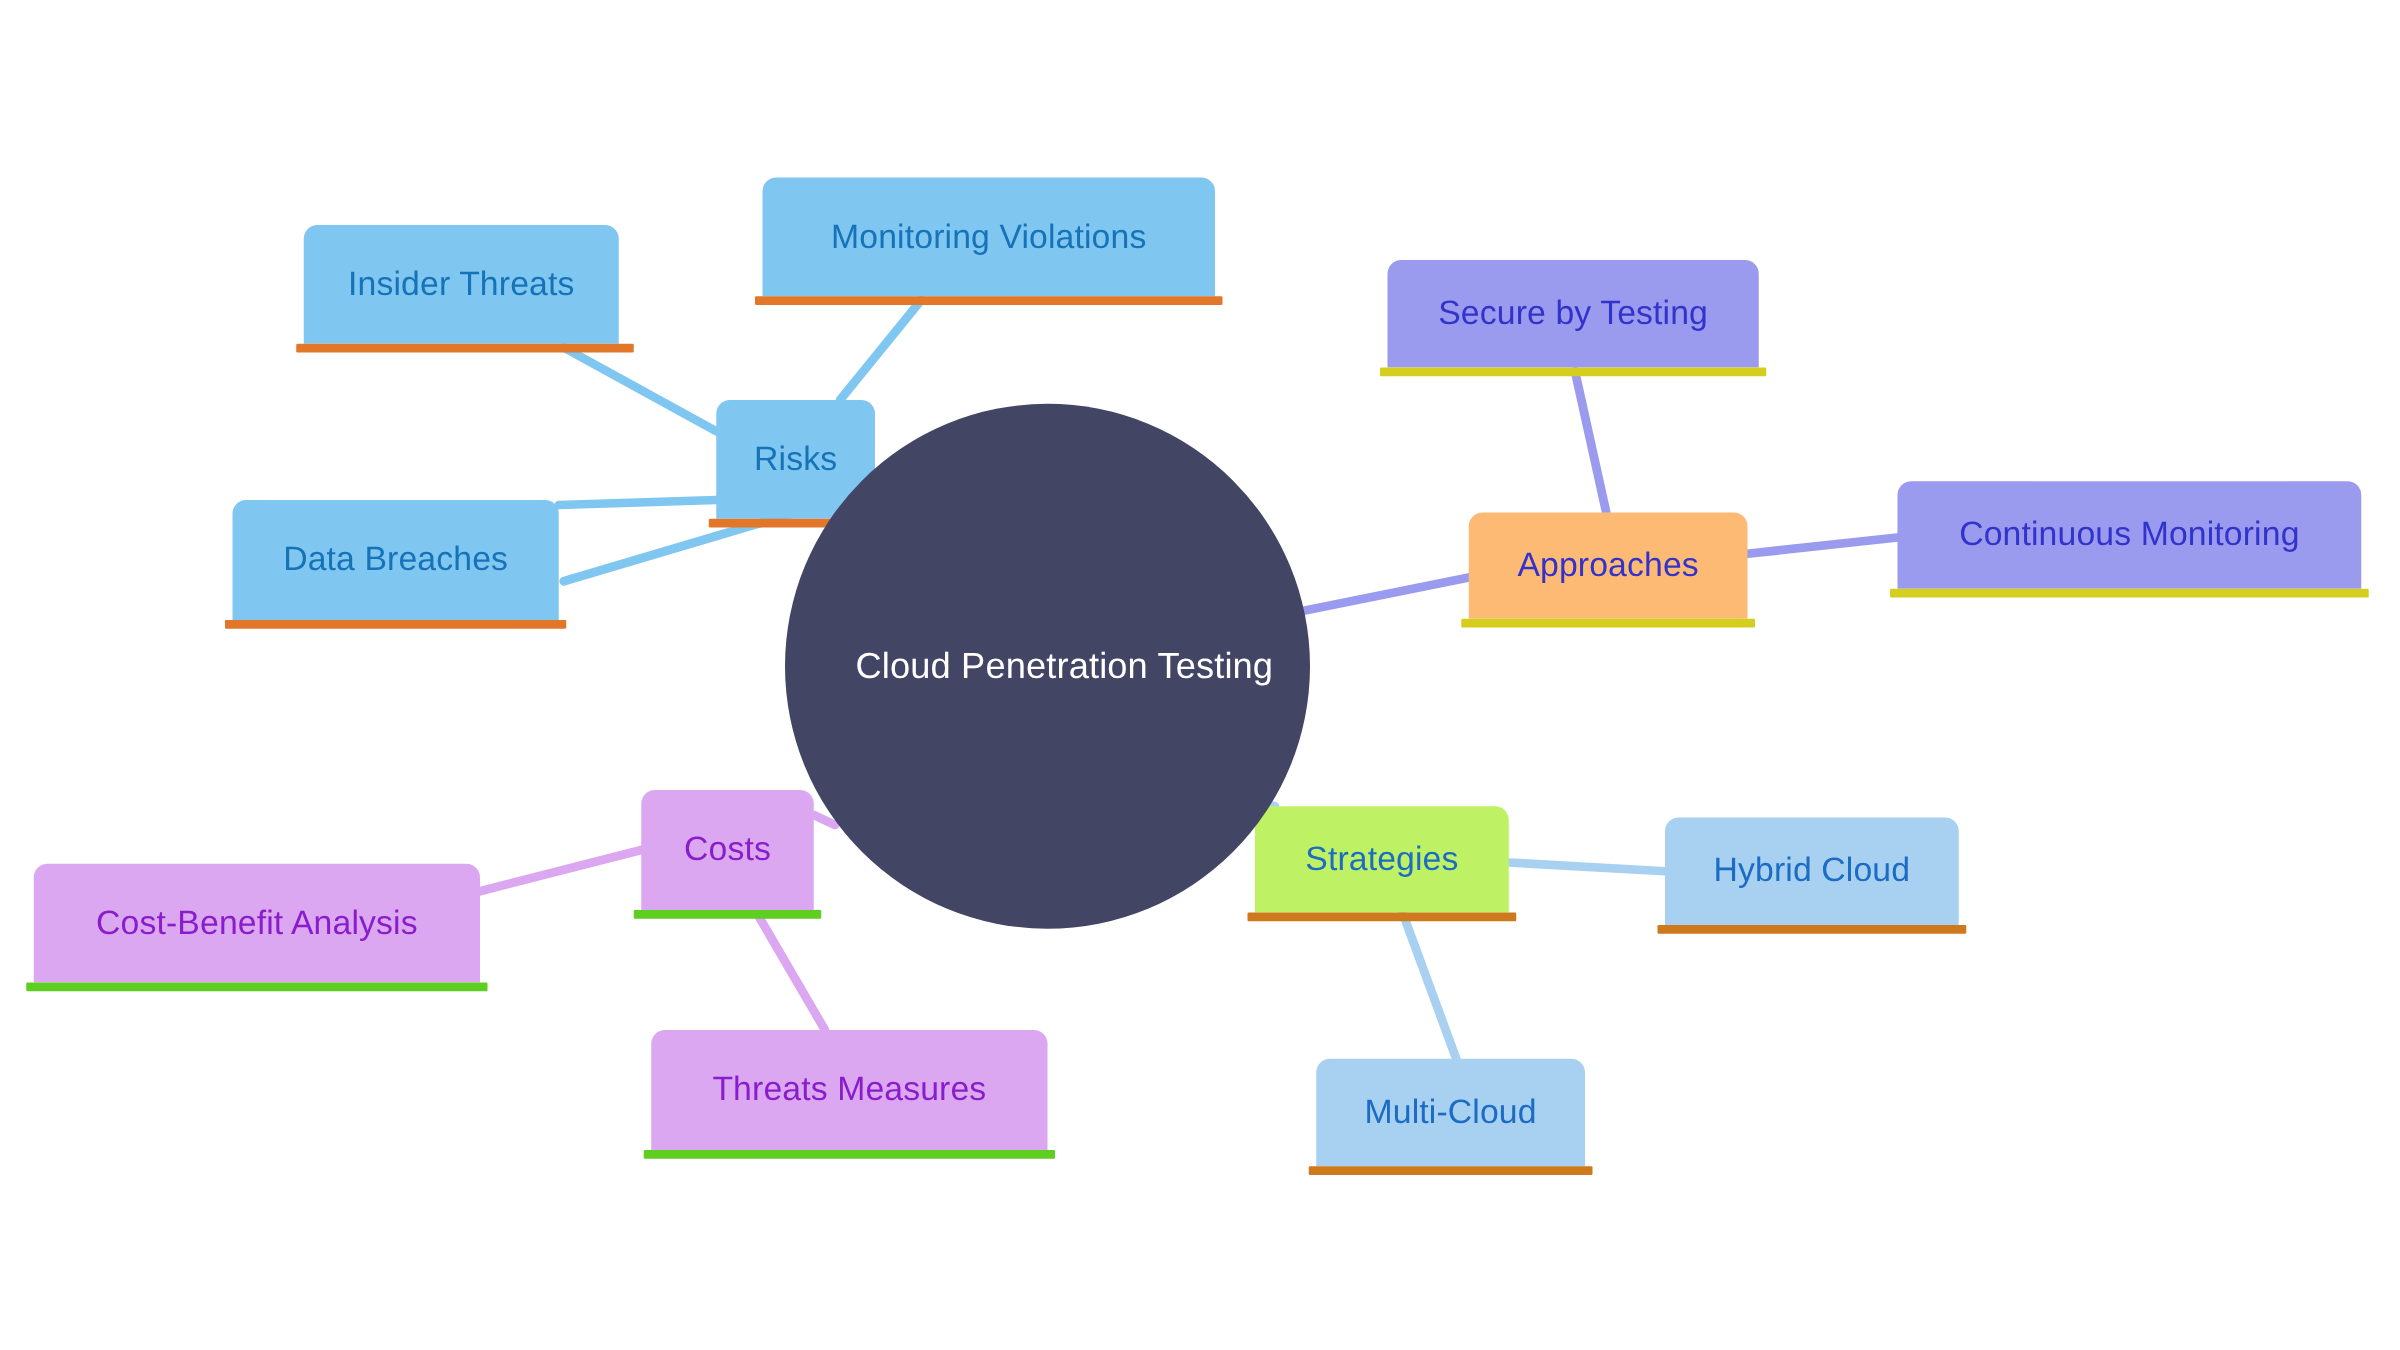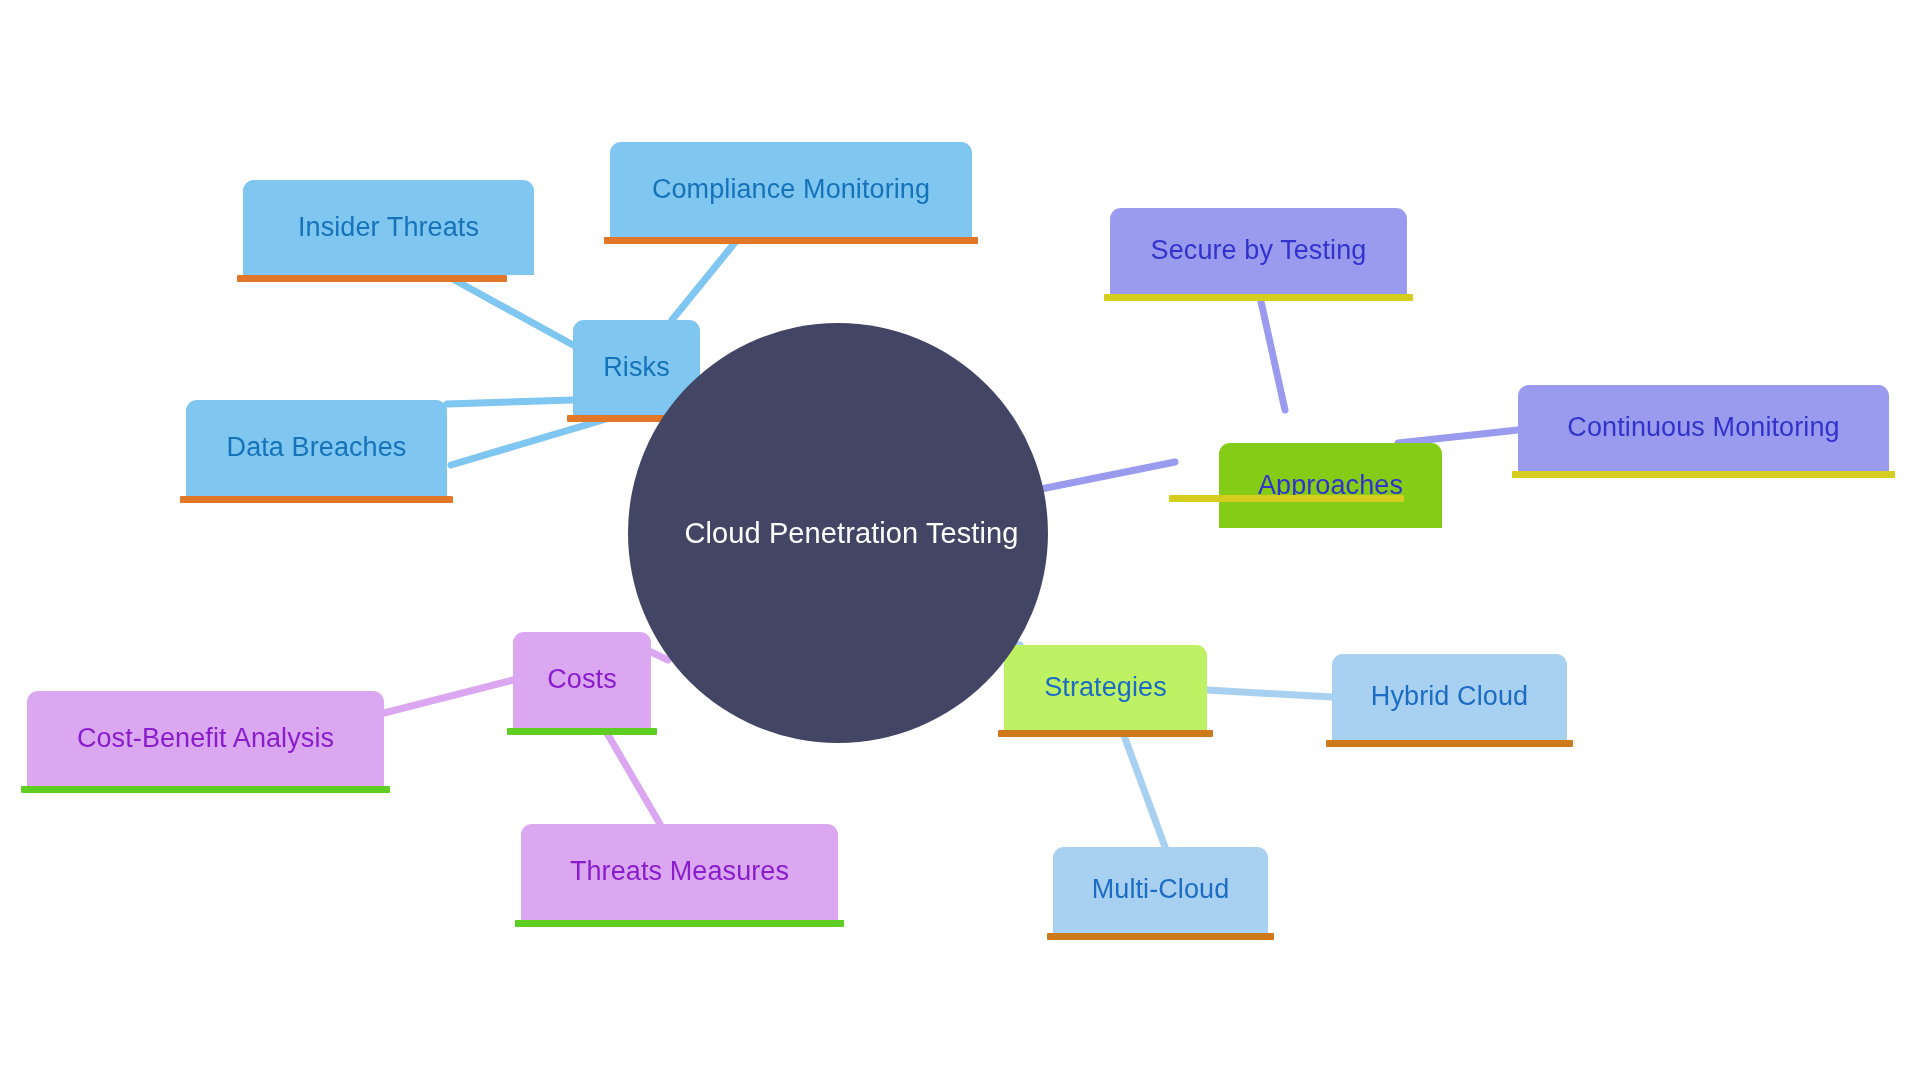--- a/index.html
+++ b/index.html
@@ -101,33 +101,33 @@
       <line x1="604" y1="728" x2="660" y2="824" stroke="#DBA7F0" stroke-width="7" stroke-linecap="round"></line>
     </svg>
   <div id="node-layer">
       <div class="root-node" style="left: 628px; top: 323px; width: 420px; height: 420px; background: rgb(66, 69, 100);">
         <span class="root-label" style="color: rgb(255, 255, 255);">Cloud Penetration Testing</span>
       </div>
       <div class="node" style="left: 573px; top: 320px; width: 127px; height: 95px; background: rgb(127, 198, 240);">
         <span class="node-label" style="color: rgb(22, 115, 184);">Risks</span>
       </div>
       <div class="node-underline" style="left: 567px; top: 415px; width: 139px; background: rgb(226, 119, 42);"></div>
-      <div class="node" style="left: 243px; top: 180px; width: 291px; height: 95px; background: rgb(127, 198, 240);">
+      <div class="node" style="left: 243px; top: 180px; width: 252px; height: 95px; background: rgb(127, 198, 240);">
         <span class="node-label" style="color: rgb(22, 115, 184);">Insider Threats</span>
       </div>
       <div class="node-underline" style="left: 237px; top: 275px; width: 270px; background: rgb(226, 119, 42);"></div>
       <div class="node" style="left: 610px; top: 142px; width: 362px; height: 95px; background: rgb(127, 198, 240);">
-        <span class="node-label" style="color: rgb(22, 115, 184);">Compliance Monitoring</span>
+        <span class="node-label" style="color: rgb(22, 115, 184);">Monitoring Violations</span>
       </div>
       <div class="node-underline" style="left: 604px; top: 237px; width: 374px; background: rgb(226, 119, 42);"></div>
       <div class="node" style="left: 186px; top: 400px; width: 261px; height: 96px; background: rgb(127, 198, 240);">
         <span class="node-label" style="color: rgb(22, 115, 184);">Data Breaches</span>
       </div>
       <div class="node-underline" style="left: 180px; top: 496px; width: 273px; background: rgb(226, 119, 42);"></div>
-      <div class="node" style="left: 1219px; top: 410px; width: 223px; height: 85px; background: #84cc16; margin-top: 33px;">
+      <div class="node" style="left: 1175px; top: 410px; width: 223px; height: 85px; background: #fdba74;">
         <span class="node-label" style="color: rgb(51, 51, 204);">Approaches</span>
       </div>
       <div class="node-underline" style="left: 1169px; top: 495px; width: 235px; background: rgb(214, 206, 30);"></div>
       <div class="node" style="left: 1110px; top: 208px; width: 297px; height: 86px; background: rgb(154, 155, 238);">
         <span class="node-label" style="color: rgb(51, 51, 204);">Secure by Testing</span>
       </div>
       <div class="node-underline" style="left: 1104px; top: 294px; width: 309px; background: rgb(214, 206, 30);"></div>
       <div class="node" style="left: 1518px; top: 385px; width: 371px; height: 86px; background: rgb(154, 155, 238);">
         <span class="node-label" style="color: rgb(51, 51, 204);">Continuous Monitoring</span>
       </div>

